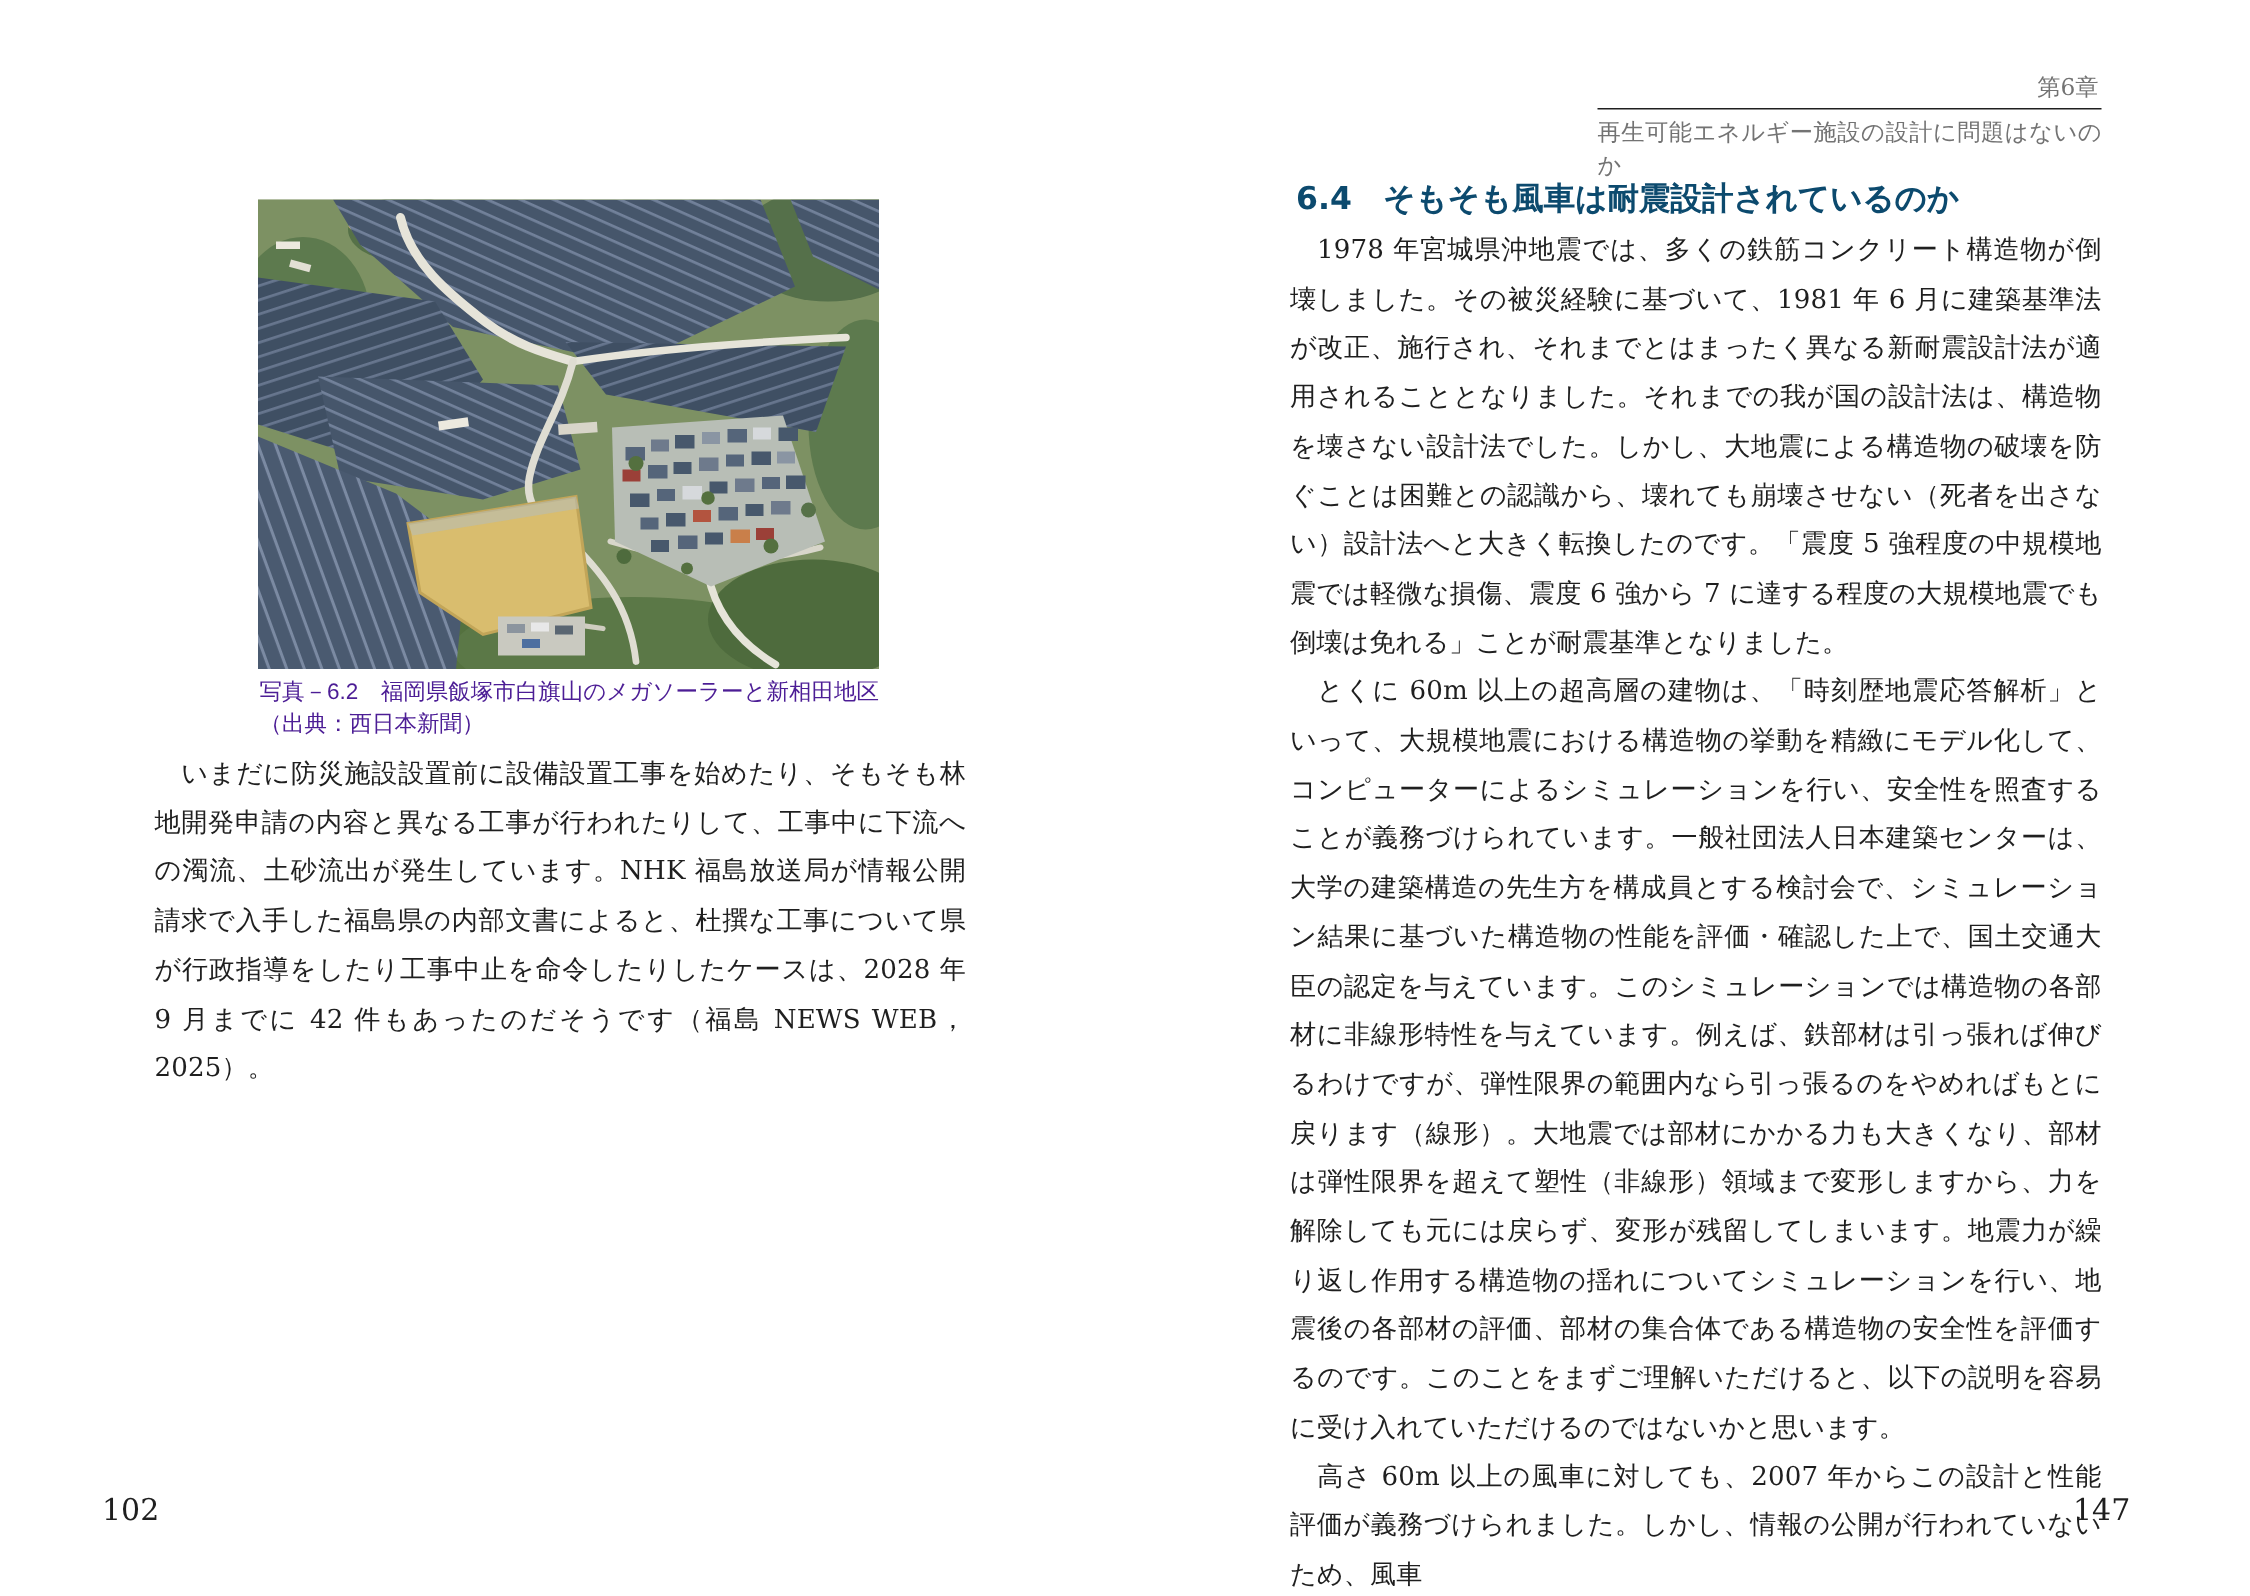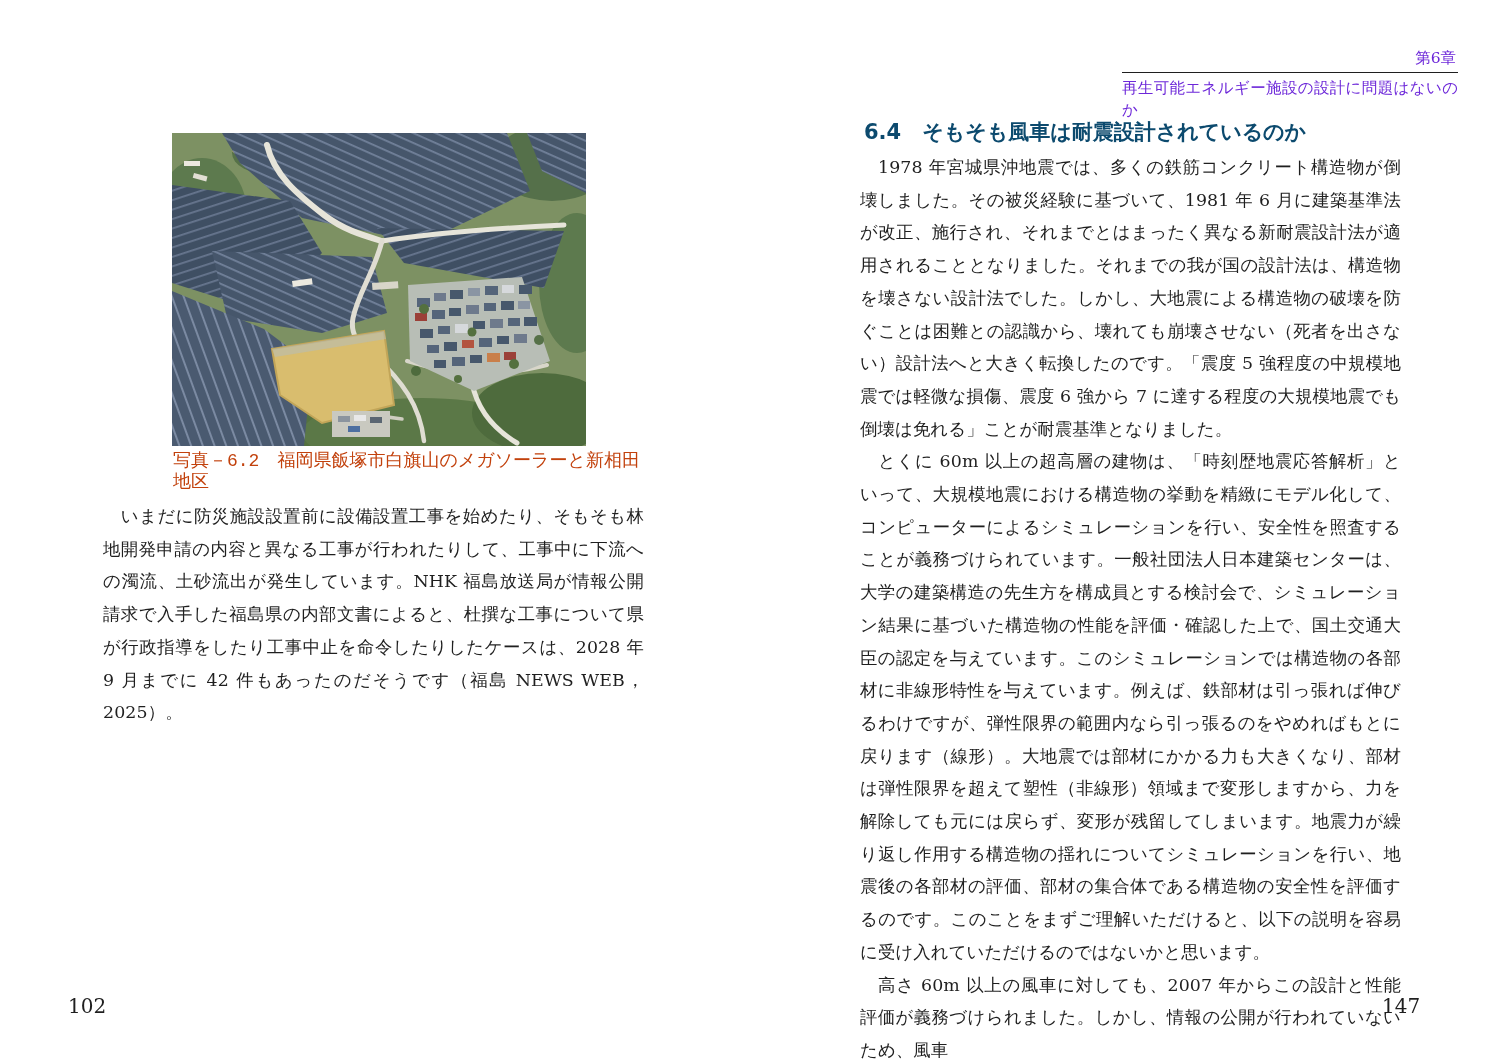--- a/index.html
+++ b/index.html
@@ -9,39 +9,39 @@
     overflow:hidden;
   }
   .abs{position:absolute;}
   
   .photo-frame{
     left:172px;top:133px;width:414px;height:313px;overflow:hidden;background:#7d8f60;
   }
   .photo-frame svg{display:block;}
   .caption{
     left:173px;top:451px;width:470px;
-    font-family:Liberation Mono, monospace;
-    font-size:18px;line-height:21px;color:#c2410c;
+    font-family:Liberation Sans, sans-serif;
+    font-size:15px;line-height:21px;color:#4c1d95;
   }
   .body-col{
     width:541px;
     font-size:17.4px;line-height:32.7px;
     text-align:justify;text-justify:inter-character;
     letter-spacing:0.1px;
   }
   .body-col p{margin:0;padding:0;}
   .left-body{left:103px;top:500px;}
   .right-body{left:860px;top:151px;}
   .pagenum{font-size:20px;color:#1f1f1f;}
   .pagenum-left{left:68px;top:994px;}
   .pagenum-right{left:1382px;top:994px;}
   
   .running-head{
-    left:1122px;top:47px;width:336px;
-    font-size:15.5px;line-height:22px;color:#6d28d9;
+    left:1065px;top:47px;width:336px;
+    font-size:15.5px;line-height:22px;color:#737373;
   }
   .running-head .chapter{text-align:right;padding-right:2px;}
   .running-head .chapter-title{
     border-top:1.5px solid #1f1f1f;margin-top:3px;padding-top:4px;
     text-align:justify;text-align-last:justify;
   }
   .section-heading{
     left:864px;top:119px;width:540px;
     font-family:"DejaVu Sans","Liberation Sans",sans-serif;
     font-weight:bold;font-size:21px;line-height:26px;color:#0c4a6e;
@@ -148,20 +148,21 @@
 
     <rect x="12" y="28" width="16" height="5" fill="#ece9df"></rect>
       <rect x="22" y="40" width="14" height="5" fill="#e2dfd4" transform="rotate(15 22 40)"></rect>
     <rect x="120" y="148" width="20" height="6" fill="#ece9df" transform="rotate(-8 120 148)"></rect>
     <rect x="200" y="150" width="26" height="7" fill="#d8d5c9" transform="rotate(-4 200 150)"></rect>
   </svg>
 </div>
 
 <div class="abs caption">
   <div>写真－6.2　福岡県飯塚市白旗山のメガソーラーと新相田地区</div>
+  <div>（出典：西日本新聞）</div>
 </div>
 
 <div class="abs body-col left-body">
   <p>　いまだに防災施設設置前に設備設置工事を始めたり、そもそも林地開発申請の内容と異なる工事が行われたりして、工事中に下流への濁流、土砂流出が発生しています。NHK 福島放送局が情報公開請求で入手した福島県の内部文書によると、杜撰な工事について県が行政指導をしたり工事中止を命令したりしたケースは、2028 年 9 月までに 42 件もあったのだそうです（福島 NEWS WEB，2025）。</p>
 </div>
 
 <div class="abs pagenum pagenum-left">102</div>
 
 <div class="abs running-head">
   <div class="chapter">第6章</div>

